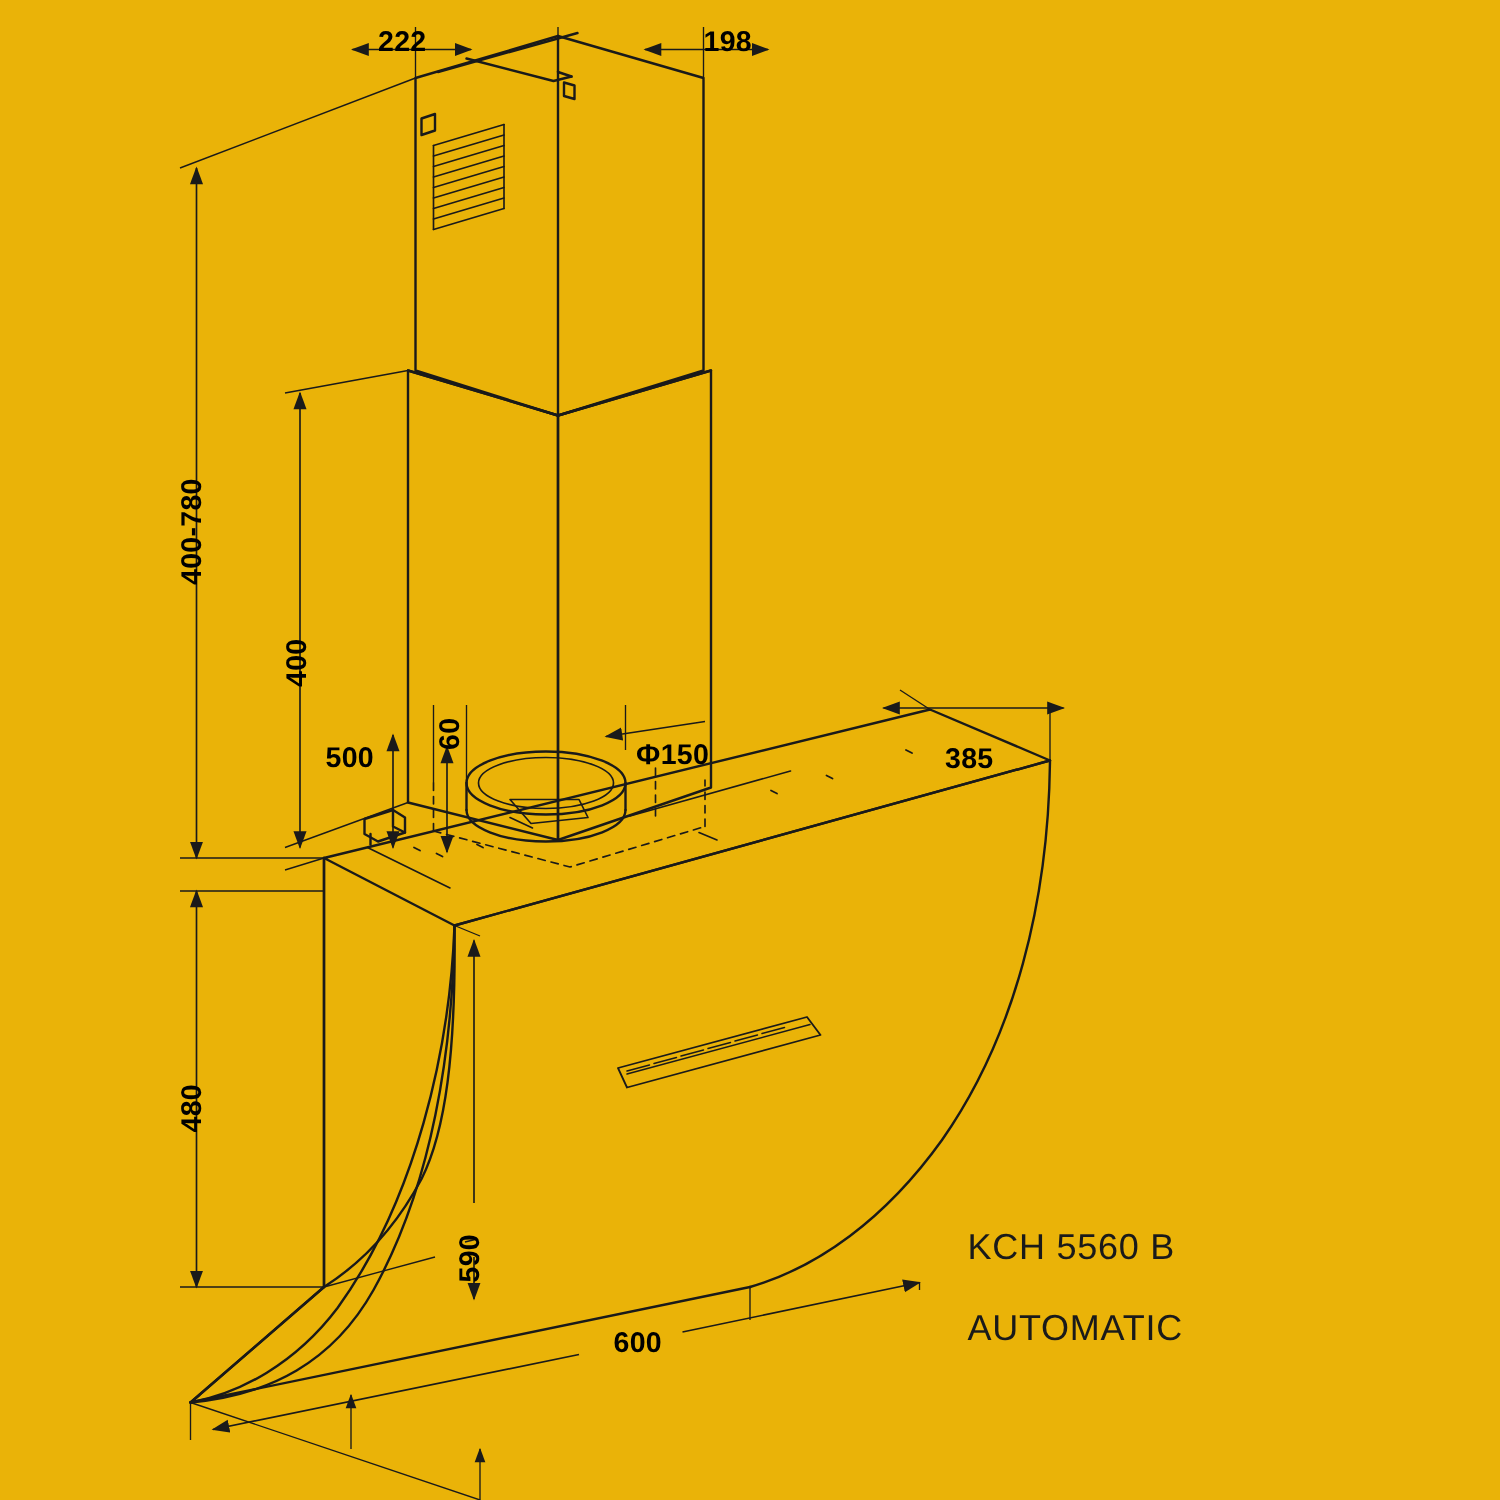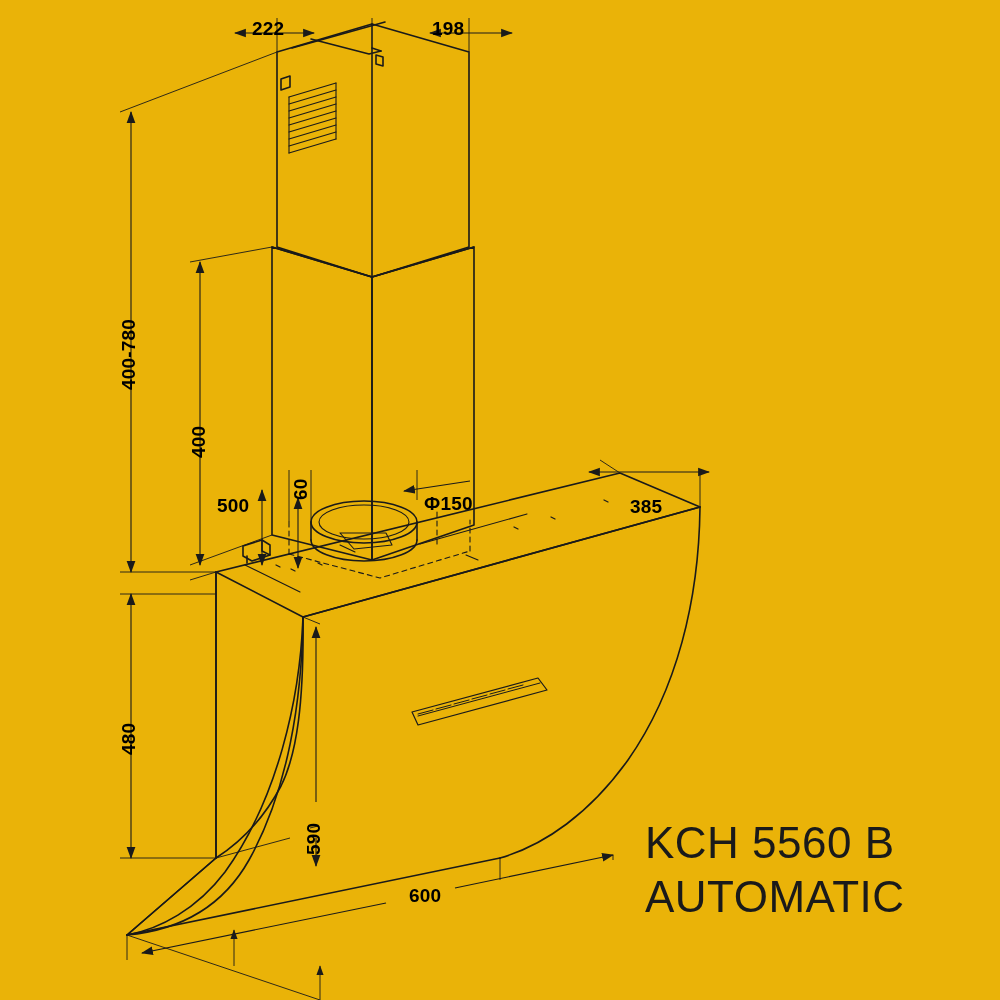--- a/index.html
+++ b/index.html
@@ -31,21 +31,21 @@
     white-space: nowrap;
     letter-spacing: 0.2px;
   }
   .dim-text.vert {
     transform-origin: 0 0;
     transform: rotate(-90deg);
   }
   .model-text {
     position: absolute;
     font-family: "Liberation Sans", sans-serif;
-    font-size: 44px;
+    font-size: 24px;
     color: #1a1a1a;
     white-space: nowrap;
     letter-spacing: 0.5px;
   }
 </style>
 </head>
 <body>
 
 <div id="stage">
 
@@ -192,21 +192,21 @@
       <path d="M613,855 L613,855"></path>
       <path d="M234,966 L234,930" marker-end="url(#arrA)" stroke-width="0.9"></path>
       <path d="M320,1000 L320,966" marker-end="url(#arrA)" stroke-width="0.9"></path>
       <path d="M127,935 L320,1000" stroke-width="0.9"></path>
       <path d="M613,855 L613,860" stroke-width="0.9"></path>
     </g>
   </svg>
 
   <div class="dim-text" style="left:252px; top:18px;">222</div>
 
-  <div class="dim-text" style="left:432px; top:18px;">198</div>
+  <div class="dim-text" style="left:469px; top:18px;">198</div>
 
   <div class="dim-text vert" style="left:118px; top:390px;">400-780</div>
 
   <div class="dim-text vert" style="left:188px; top:458px;">400</div>
 
   <div class="dim-text" style="left:217px; top:495px;text-align:center;">500</div>
 
   <div class="dim-text vert" style="left:290px; top:500px;">60</div>
 
   <div class="dim-text" style="left:424px; top:493px;">Ф150</div>

